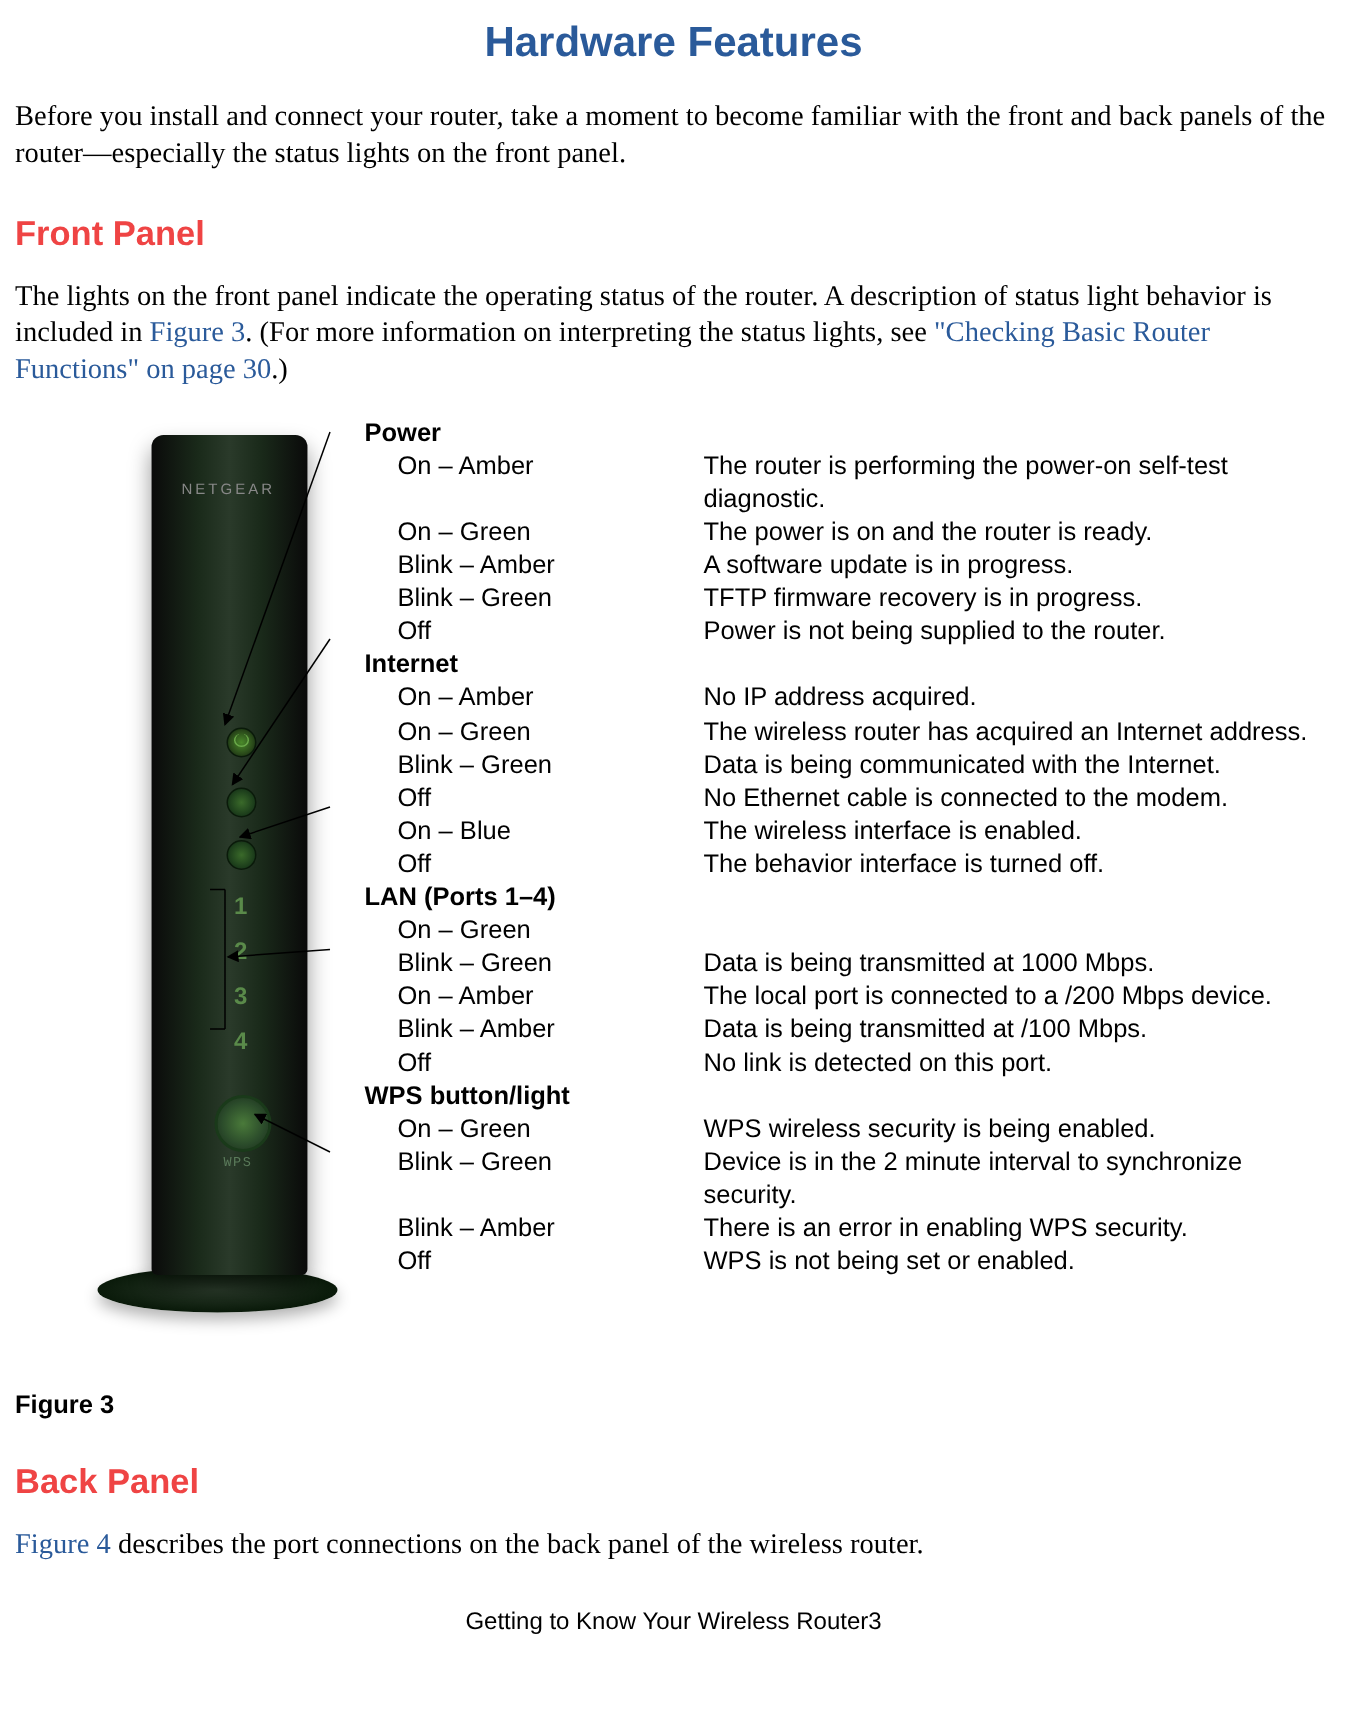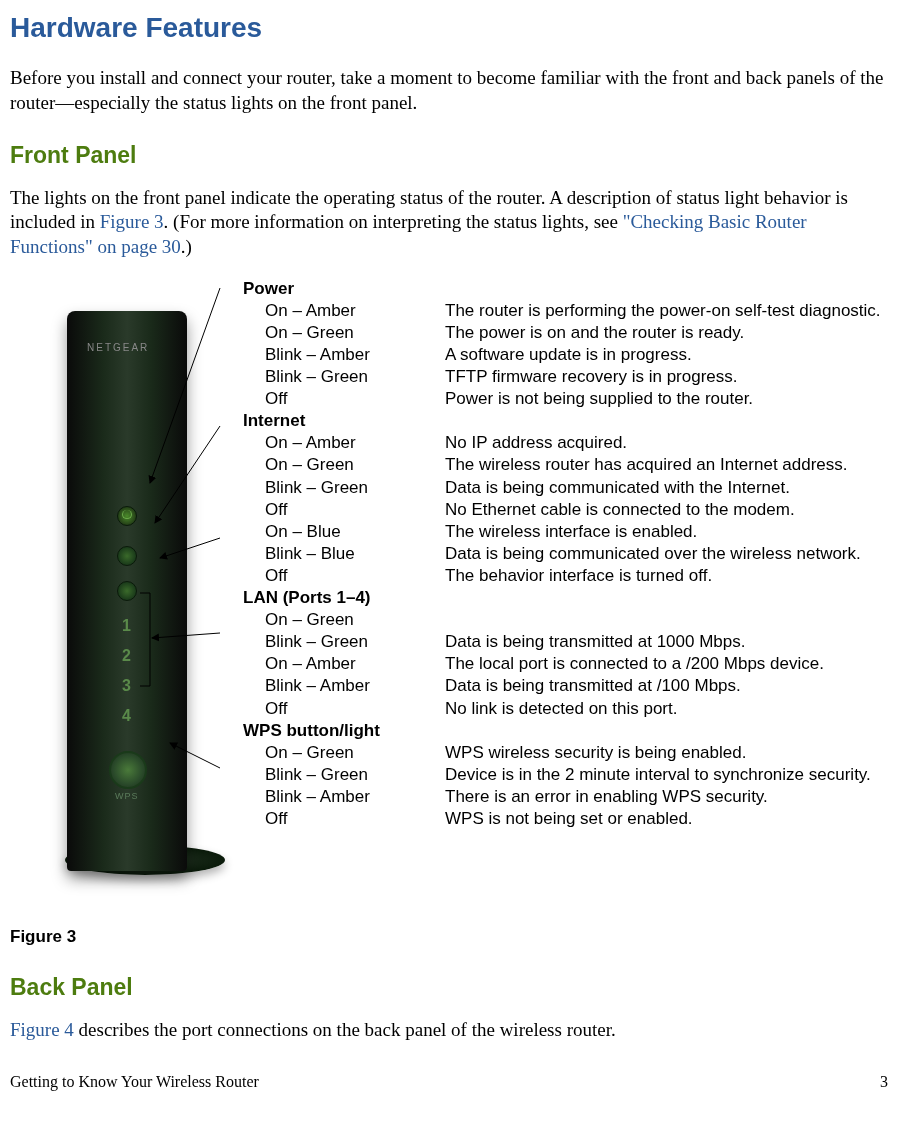--- a/index.html
+++ b/index.html
@@ -10,23 +10,24 @@
       color: #000;
       font-size: 19px;
       line-height: 1.3;
     }
     h1 {
       color: #2a5a9a;
       font-family: Arial, sans-serif;
       font-size: 28px;
       font-weight: bold;
       margin: 10px 0 20px 0;
+      text-align: center;
     }
     h2 {
-      color: #4d7c0f;
+      color: #ef4444;
       font-family: Arial, sans-serif;
       font-size: 23px;
       font-weight: bold;
       margin: 25px 0 15px 0;
     }
     p {
       margin: 10px 0;
     }
     .link {
       color: #2a5a9a;
@@ -38,28 +39,27 @@
     }
     .router-image {
       position: absolute;
       left: 50px;
       top: 12px;
       width: 170px;
       height: 600px;
     }
     .router-body {
       position: absolute;
-      left: 7px;
+      left: 41px;
       top: 0;
-      width: 120px;
+      width: 104px;
       height: 560px;
       background: linear-gradient(90deg, #0a0a0a 0%, #1a2a1a 30%, #2a3a2a 50%, #1a2a1a 70%, #0a0a0a 100%);
       border-radius: 8px 8px 4px 4px;
       box-shadow: 0 8px 15px rgba(0,0,0,0.4);
-      margin-top: 21px;
     }
     .router-brand {
       position: absolute;
       top: 30px;
       left: 20px;
       color: #888;
       font-family: Arial, sans-serif;
       font-size: 10px;
       letter-spacing: 2px;
     }
@@ -104,21 +104,21 @@
       height: 34px;
       border-radius: 50%;
       background: radial-gradient(circle, #4a7a3a 0%, #2a4a2a 60%, #1a2a1a 100%);
       border: 2px solid #1a3a1a;
     }
     .wps-label {
       position: absolute;
       left: 48px;
       top: 480px;
       color: #5a7a5a;
-      font-family: Liberation Sans, sans-serif;
+      font-family: Liberation Mono, monospace;
       font-size: 9px;
       letter-spacing: 1px;
       text-align: center;
     }
     .router-base {
       position: absolute;
       left: 5px;
       top: 555px;
       width: 160px;
       height: 30px;
@@ -135,20 +135,21 @@
       margin-left: 33px;
     }
     .group-header {
       font-weight: bold;
       margin: 0;
     }
     .status-row {
       display: flex;
       margin: 0;
       padding-left: 22px;
+      gap: 24px;
     }
     .status-label {
       width: 180px;
       flex-shrink: 0;
     }
     .status-desc {
       flex: 1;
     }
     .arrow-svg {
       position: absolute;
@@ -159,22 +160,22 @@
       pointer-events: none;
     }
     .figure-caption {
       font-family: Arial, sans-serif;
       font-weight: bold;
       font-size: 17px;
       margin-top: 10px;
     }
     .footer {
       display: flex;
-      justify-content: space-between;
-      font-family: Liberation Serif, serif;
+      justify-content: center;
+      font-family: Liberation Sans, sans-serif;
       font-size: 16px;
       margin-top: 30px;
       padding-bottom: 10px;
     }
   </style>
 </head>
 <body>
 
 <h1>Hardware Features</h1>
 
@@ -258,24 +259,20 @@
     <div class="status-row">
         <span class="status-label">Off</span>
         <span class="status-desc">No Ethernet cable is connected to the modem.</span>
       </div>
 
     <div class="status-row">
         <span class="status-label">On – Blue</span>
         <span class="status-desc">The wireless interface is enabled.</span>
       </div>
     <div class="status-row">
-        <span class="status-label">Blink – Blue</span>
-        <span class="status-desc">Data is being communicated over the wireless network.</span>
-      </div>
-    <div class="status-row">
         <span class="status-label">Off</span>
         <span class="status-desc">The behavior interface is turned off.</span>
       </div>
 
     <div class="group-header">LAN (Ports 1–4)</div>
     <div class="status-row">
         <span class="status-label">On – Green</span>
       </div>
     <div class="status-row">
         <span class="status-label">Blink – Green</span>

